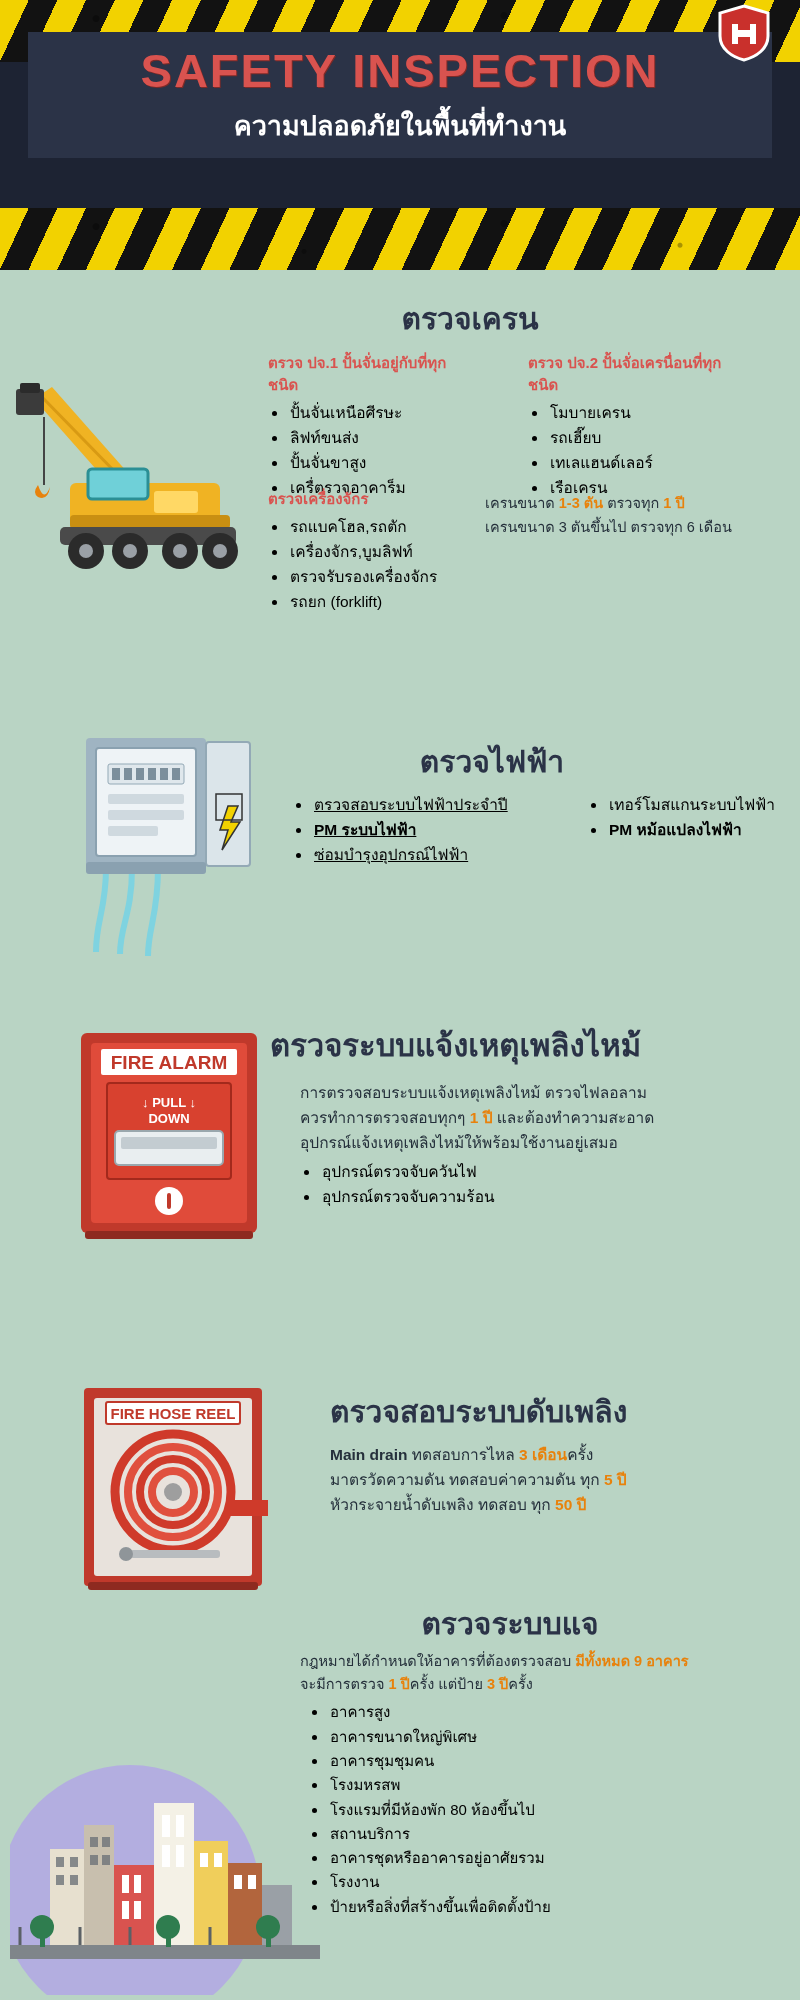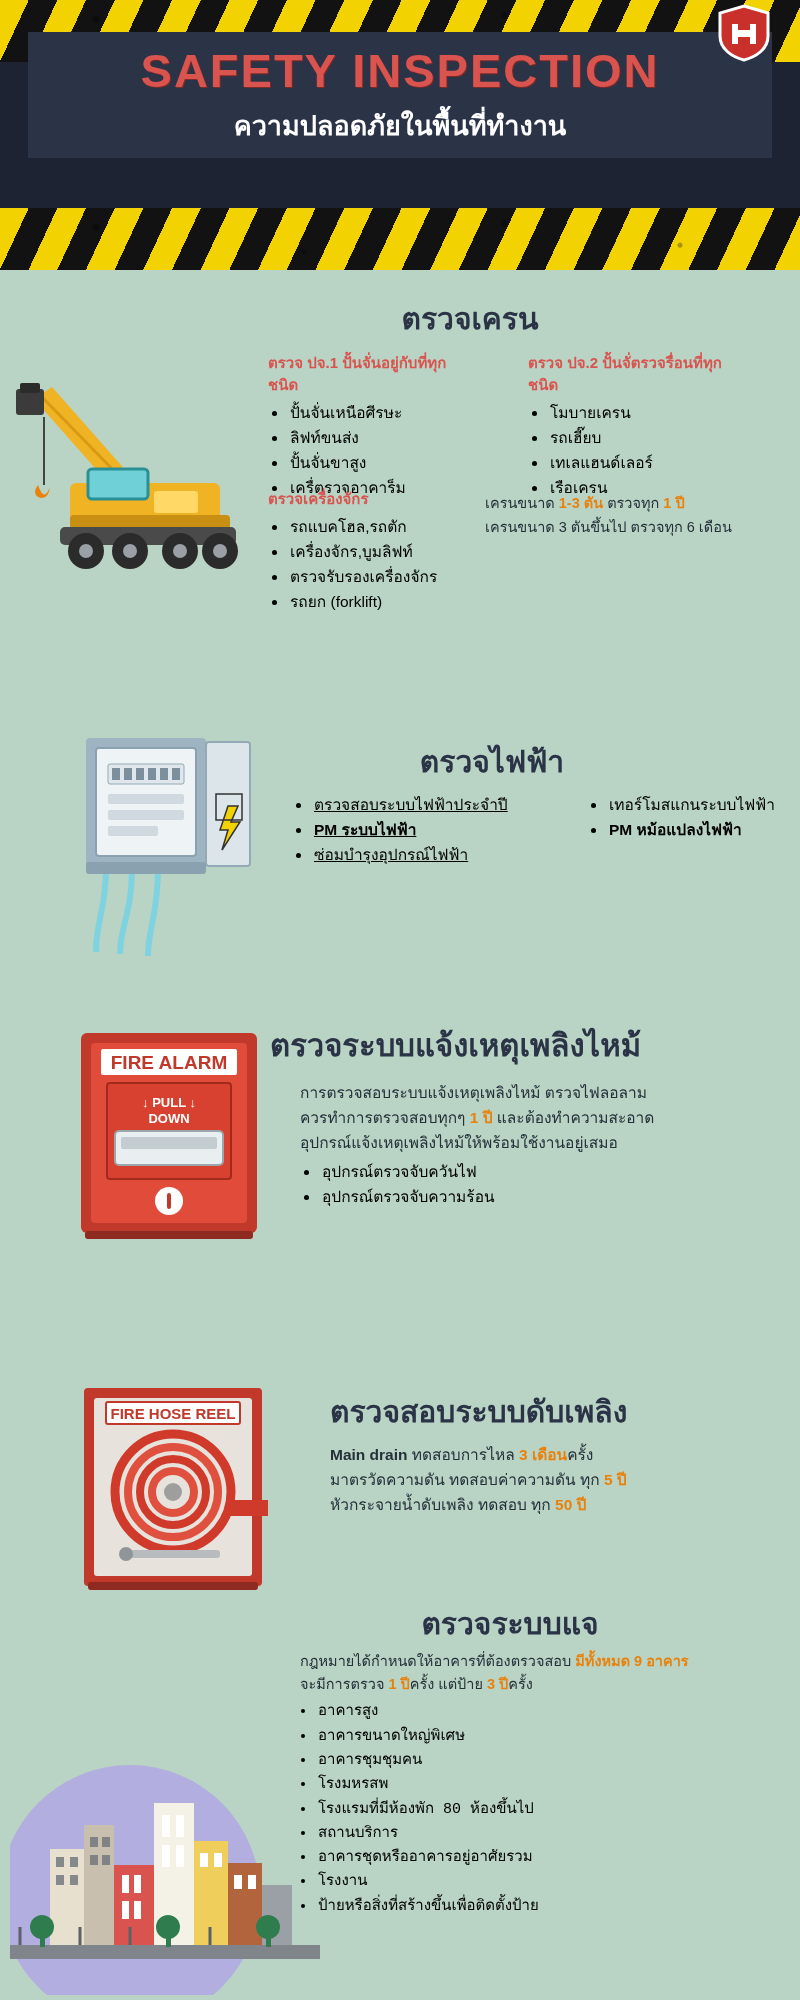--- a/index.html
+++ b/index.html
@@ -127,21 +127,21 @@
   
   #sec-hose { position: absolute; left: 0; top: 1360px; width: 800px; height: 290px; }
   #sec-hose .sec-title { position: absolute; left: 330px; top: 28px; width: 430px; text-align: left; }
   .hose-body { position: absolute; left: 330px; top: 82px; width: 440px; }
   .hose-art { position: absolute; left: 78px; top: 22px; width: 200px; height: 225px; }
 
   
   #sec-build { position: absolute; left: 0; top: 1600px; width: 800px; height: 400px; }
   #sec-build .sec-title { position: absolute; left: 300px; top: 0px; width: 420px; }
   .build-body { position: absolute; left: 300px; top: 50px; width: 450px; font-size: 14.5px; line-height: 1.6; color: #25303b; }
-  .build-body ul.bullets { font-size: 15px; margin-left: 16px; font-family: Liberation Mono, monospace; }
+  .build-body ul.bullets { font-size: 15px; margin-left: 28px; }
   .build-art { position: absolute; left: 10px; top: 145px; width: 310px; height: 250px; }
 </style>
 </head>
 <body>
 
 <div id="page">
 
   <div class="header-wrap">
     <div class="hazard top">
       <div class="hazard-speckle"></div>
@@ -196,21 +196,21 @@
       <div class="sub-head">ตรวจ ปจ.1 ปั้นจั่นอยู่กับที่ทุกชนิด</div>
       <ul class="bullets">
         <li>ปั้นจั่นเหนือศีรษะ</li>
         <li>ลิฟท์ขนส่ง</li>
         <li>ปั้นจั่นขาสูง</li>
         <li>เครื่ตรวจอาคาร็ม</li>
       </ul>
     </div>
 
     <div class="crane-col-r">
-      <div class="sub-head">ตรวจ ปจ.2 ปั้นจั่ตรวจรื่อนที่ทุกชนิด</div>
+      <div class="sub-head">ตรวจ ปจ.2 ปั้นจั่อเครนื่อนที่ทุกชนิด</div>
       <ul class="bullets">
         <li>โมบายเครน</li>
         <li>รถเฮี๊ยบ</li>
         <li>เทเลแฮนด์เลอร์</li>
         <li>เรือเครน</li>
       </ul>
     </div>
 
     <div class="mach-col">
       <div class="sub-head">ตรวจเครื่องจักร</div>

